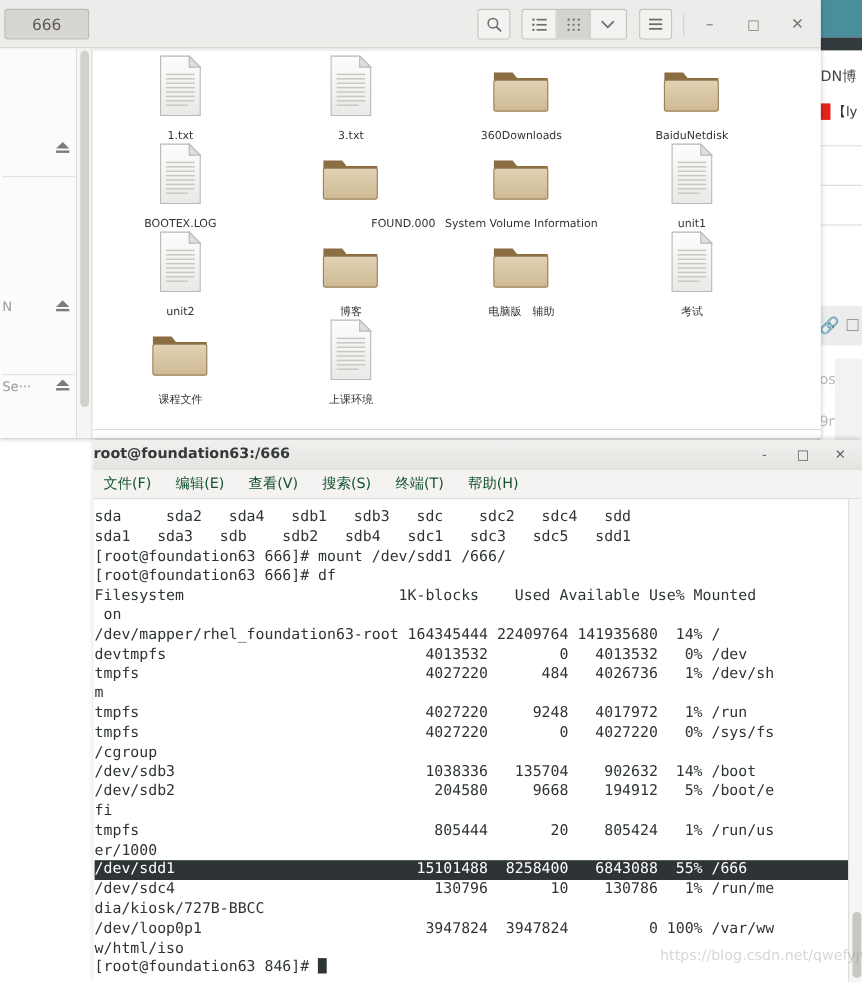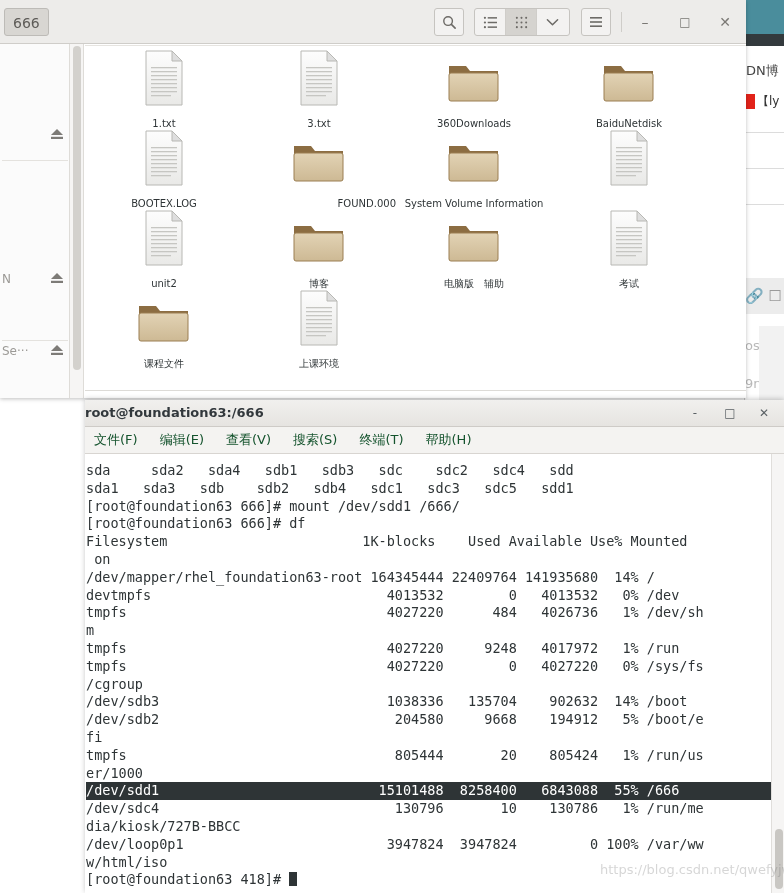--- a/index.html
+++ b/index.html
@@ -95,21 +95,21 @@
   .fm-crumb {
     position: absolute; left: 4px; top: 8px;
     min-width: 42px; height: 28px;
     background: #d8d6d2;
     border: 1px solid #bdbbb7;
     border-radius: 3px;
     color: #5d5b57;
     font-size: 14px;
     line-height: 28px;
     text-align: center;
-    padding: 0 8px;
+    padding: 0 24px;
     box-sizing: border-box;
   }
   .tb-btn {
     position: absolute; top: 8px;
     height: 28px; width: 30px;
     background: #f3f2f1;
     border: 1px solid #c6c4c0;
     border-radius: 3px;
     box-sizing: border-box;
     display: flex; align-items: center; justify-content: center;
@@ -582,20 +582,21 @@
               <rect x="10" y="21" width="26" height="1.3"></rect>
               <rect x="10" y="25" width="26" height="1.3"></rect>
               <rect x="10" y="29" width="26" height="1.3"></rect>
               <rect x="10" y="33" width="26" height="1.3"></rect>
               <rect x="10" y="37" width="26" height="1.3"></rect>
               <rect x="10" y="41" width="26" height="1.3"></rect>
               <rect x="10" y="45" width="20" height="1.3"></rect>
             </g>
           </svg>
         </div>
+        <div class="label">unit1</div>
       </div>
       <div class="fm-item" style="left: 2px; top: 164px;">
         <div class="icon-wrap">
           <svg width="46" height="56" viewBox="0 0 46 56">
             <defs>
               <linearGradient id="fg" x1="0" y1="0" x2="0" y2="1">
                 <stop offset="0" stop-color="#fdfdfd"></stop>
                 <stop offset="1" stop-color="#e9e9e7"></stop>
               </linearGradient>
             </defs>
@@ -748,21 +749,21 @@
 </span><span>/cgroup
 </span><span>/dev/sdb3                            1038336   135704    902632  14% /boot
 </span><span>/dev/sdb2                             204580     9668    194912   5% /boot/e
 </span><span>fi
 </span><span>tmpfs                                 805444       20    805424   1% /run/us
 </span><span>er/1000
 </span><span class="hl">/dev/sdd1                           15101488  8258400   6843088  55% /666</span><span>/dev/sdc4                             130796       10    130786   1% /run/me</span>
 <span>dia/kiosk/727B-BBCC</span>
 <span>/dev/loop0p1                         3947824  3947824         0 100% /var/ww</span>
 <span>w/html/iso</span>
-<span>[root@foundation63 418]# </span><span class="cursor"></span>
+<span>[root@foundation63 846]# </span><span class="cursor"></span>
 </div>
   </div>
 
   <div id="term-scroll">
     <div class="thumb"></div>
   </div>
 </div>
 
 <div id="watermark">https://blog.csdn.net/qwefyjwww</div>
 

